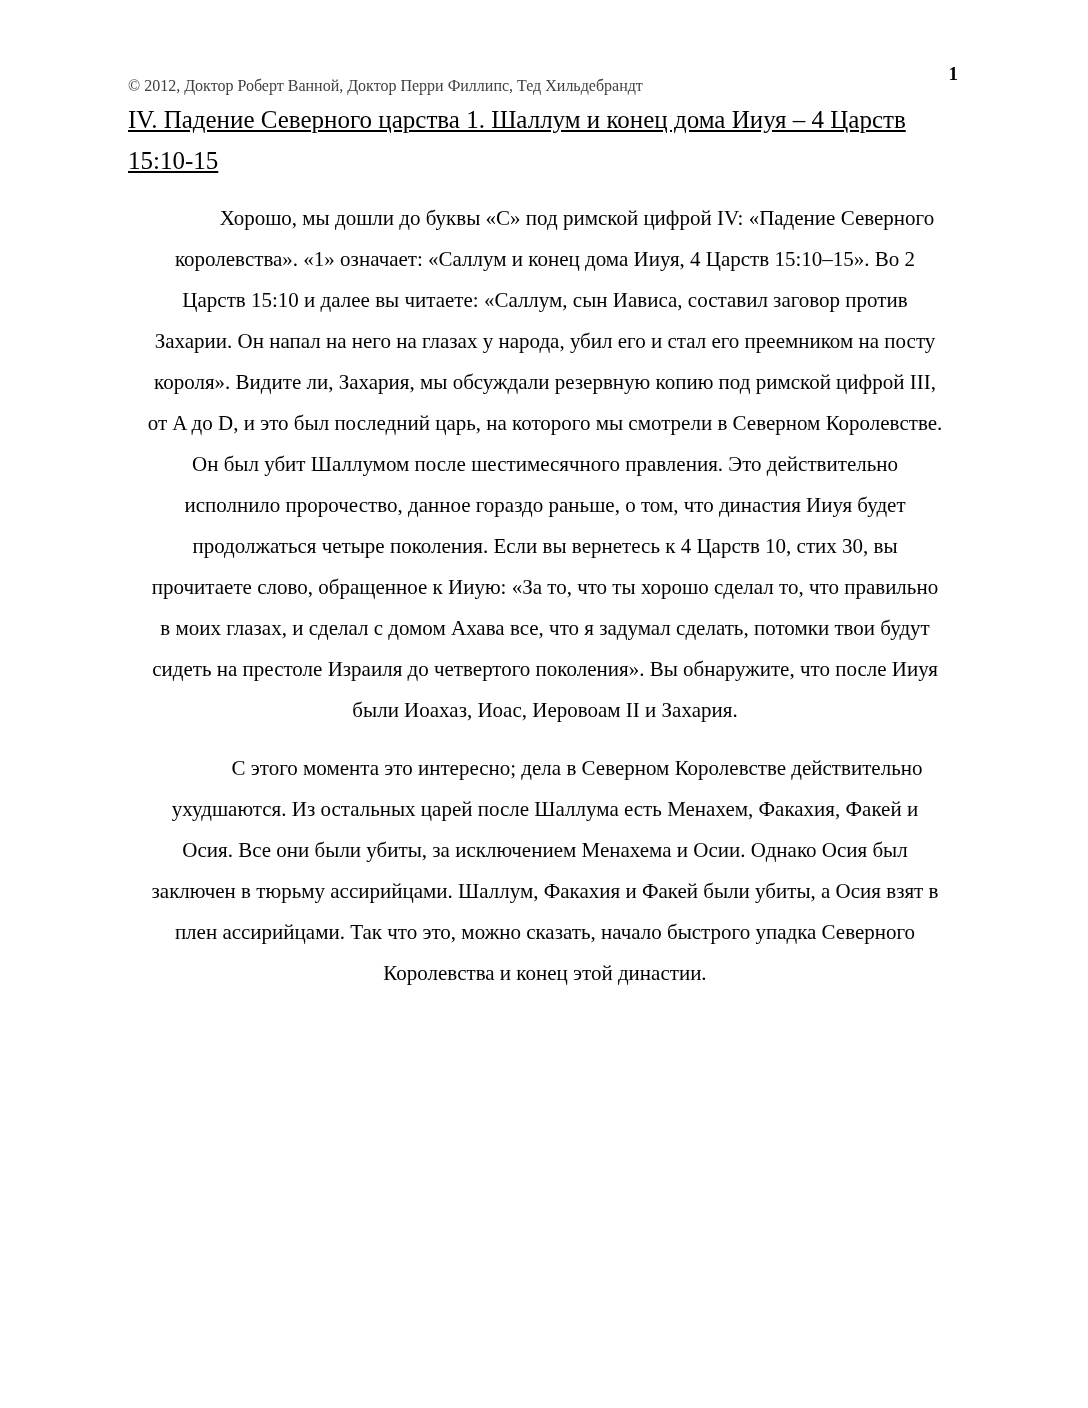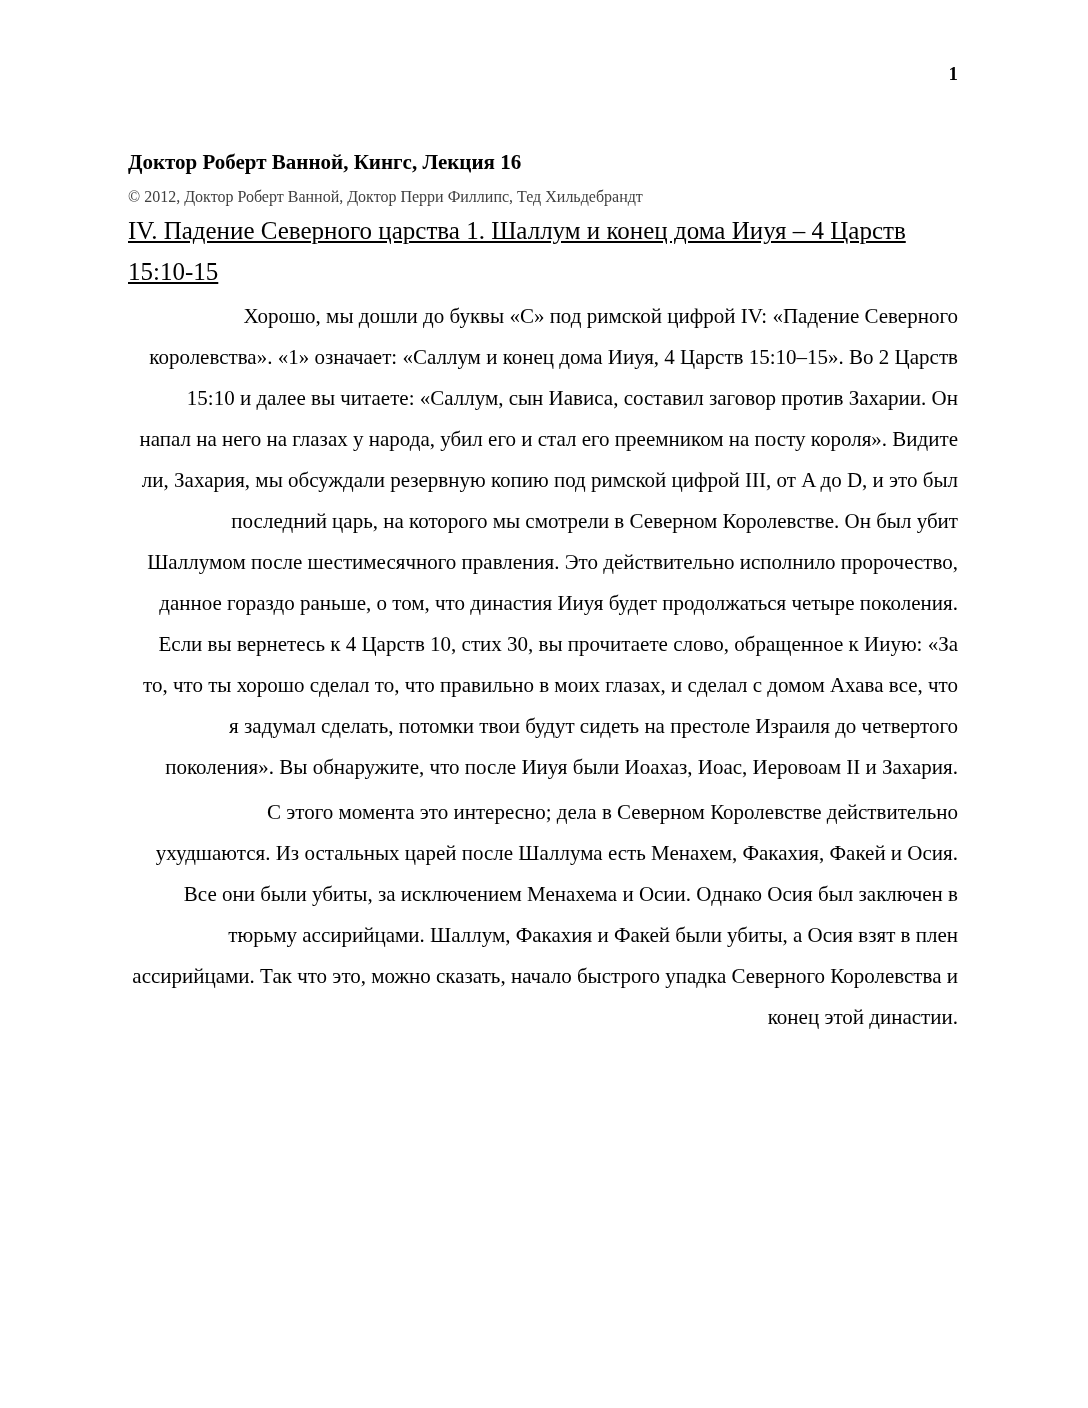--- a/index.html
+++ b/index.html
@@ -46,37 +46,36 @@
     font-weight: bold;
     line-height: 46px;
   }
   .outline-line {
     margin: 4px 0 0 0;
     font-size: 25px;
     line-height: 41px;
     text-decoration: underline;
   }
   .body-paragraph {
-    margin: 4px;
+    margin: 17px;
     font-size: 21px;
     line-height: 41px;
-    text-align: right;
+    text-align: center;
   }
   .body-paragraph.indent {
     text-indent: 64px;
   }
 </style>
 </head>
 <body>
 
 <div class="doc-page">
 
   <div class="page-number">1</div>
 
-  <h1 class="doc-title">Доктор Роберт Ванной, Кингс, Лекция 16</h1>
 
   <div class="copyright-line">© 2012, Доктор Роберт Ванной, Доктор Перри Филлипс, Тед Хильдебрандт</div>
 
 
   <div class="outline-line">IV. Падение Северного царства 1. Шаллум и конец дома Ииуя – 4 Царств 15:10-15</div>
 
   <p class="body-paragraph indent">Хорошо, мы дошли до буквы «С» под римской цифрой IV: «Падение Северного королевства». «1» означает: «Саллум и конец дома Ииуя, 4 Царств 15:10–15». Во 2 Царств 15:10 и далее вы читаете: «Саллум, сын Иависа, составил заговор против Захарии. Он напал на него на глазах у народа, убил его и стал его преемником на посту короля». Видите ли, Захария, мы обсуждали резервную копию под римской цифрой III, от A до D, и это был последний царь, на которого мы смотрели в Северном Королевстве. Он был убит Шаллумом после шестимесячного правления. Это действительно исполнило пророчество, данное гораздо раньше, о том, что династия Ииуя будет продолжаться четыре поколения. Если вы вернетесь к 4 Царств 10, стих 30, вы прочитаете слово, обращенное к Ииую: «За то, что ты хорошо сделал то, что правильно в моих глазах, и сделал с домом Ахава все, что я задумал сделать, потомки твои будут сидеть на престоле Израиля до четвертого поколения». Вы обнаружите, что после Ииуя были Иоахаз, Иоас, Иеровоам II и Захария.</p>
 
 
   <p class="body-paragraph indent">С этого момента это интересно; дела в Северном Королевстве действительно ухудшаются. Из остальных царей после Шаллума есть Менахем, Факахия, Факей и Осия. Все они были убиты, за исключением Менахема и Осии. Однако Осия был заключен в тюрьму ассирийцами. Шаллум, Факахия и Факей были убиты, а Осия взят в плен ассирийцами. Так что это, можно сказать, начало быстрого упадка Северного Королевства и конец этой династии.</p>

